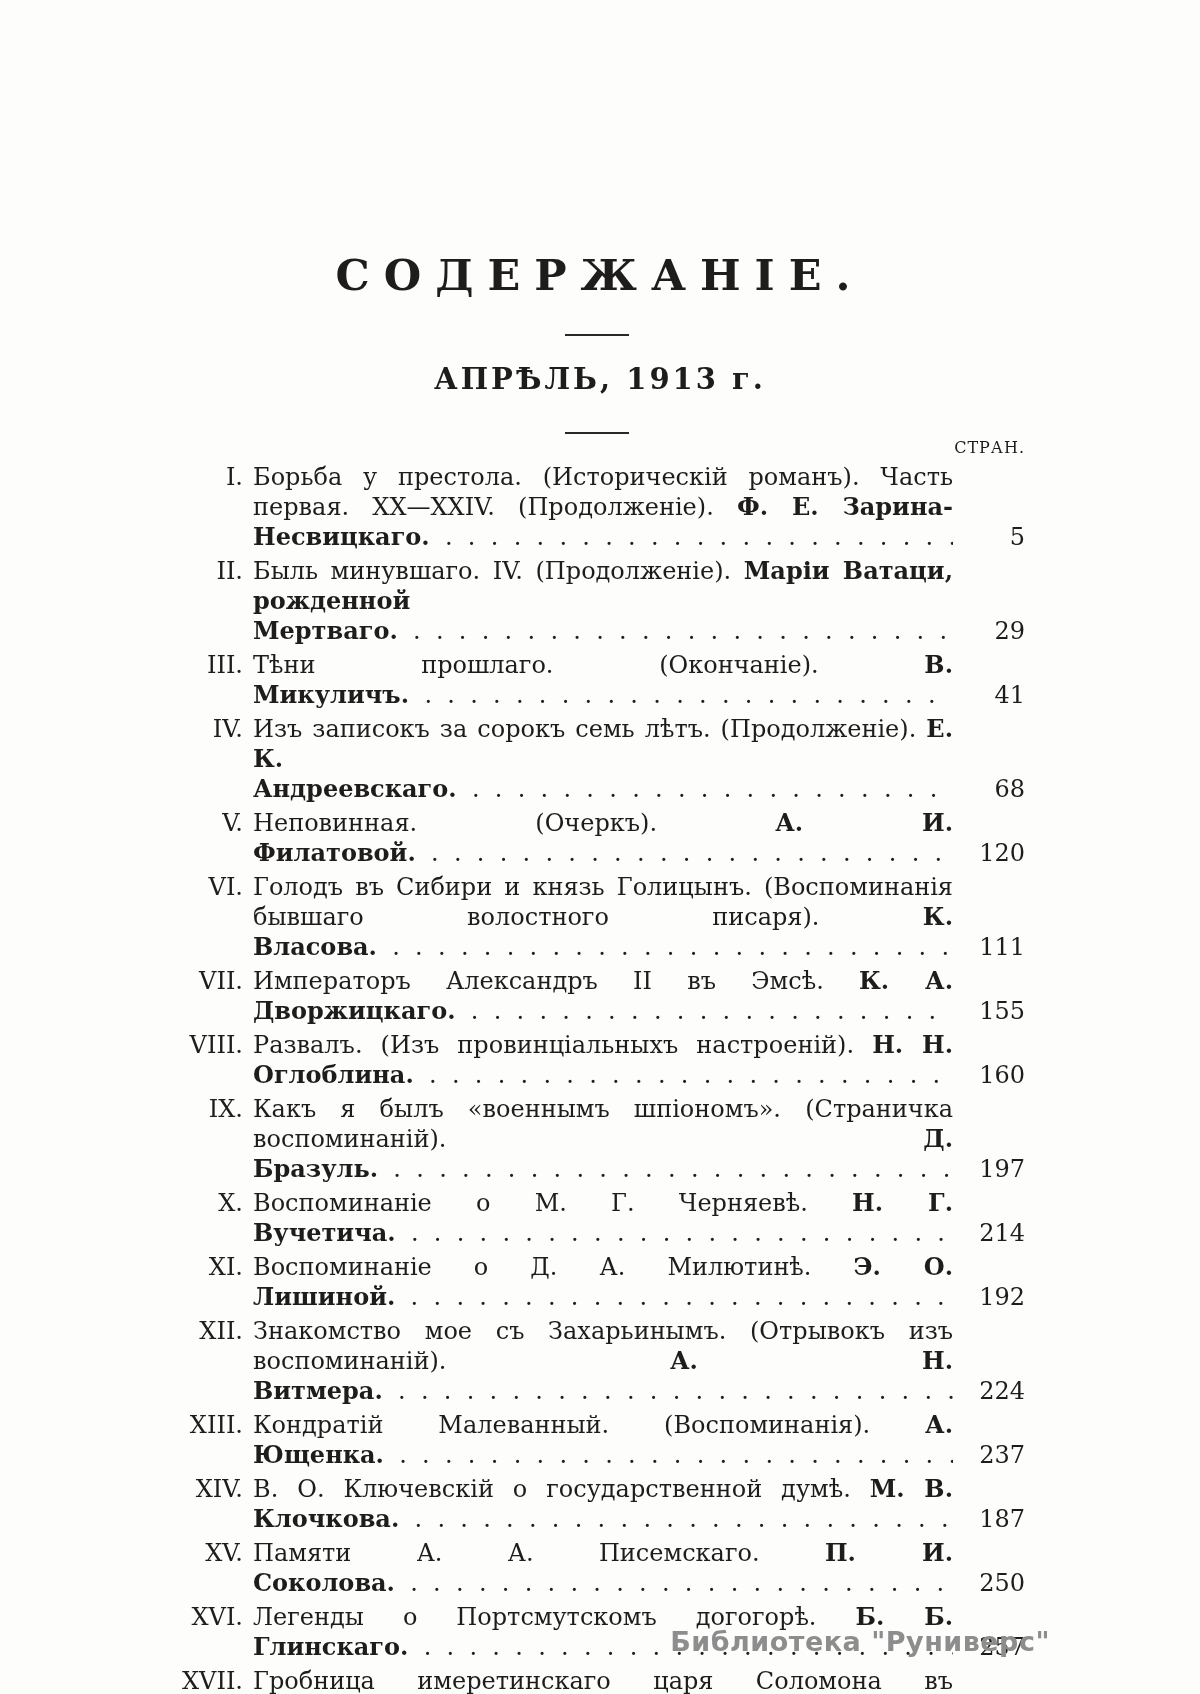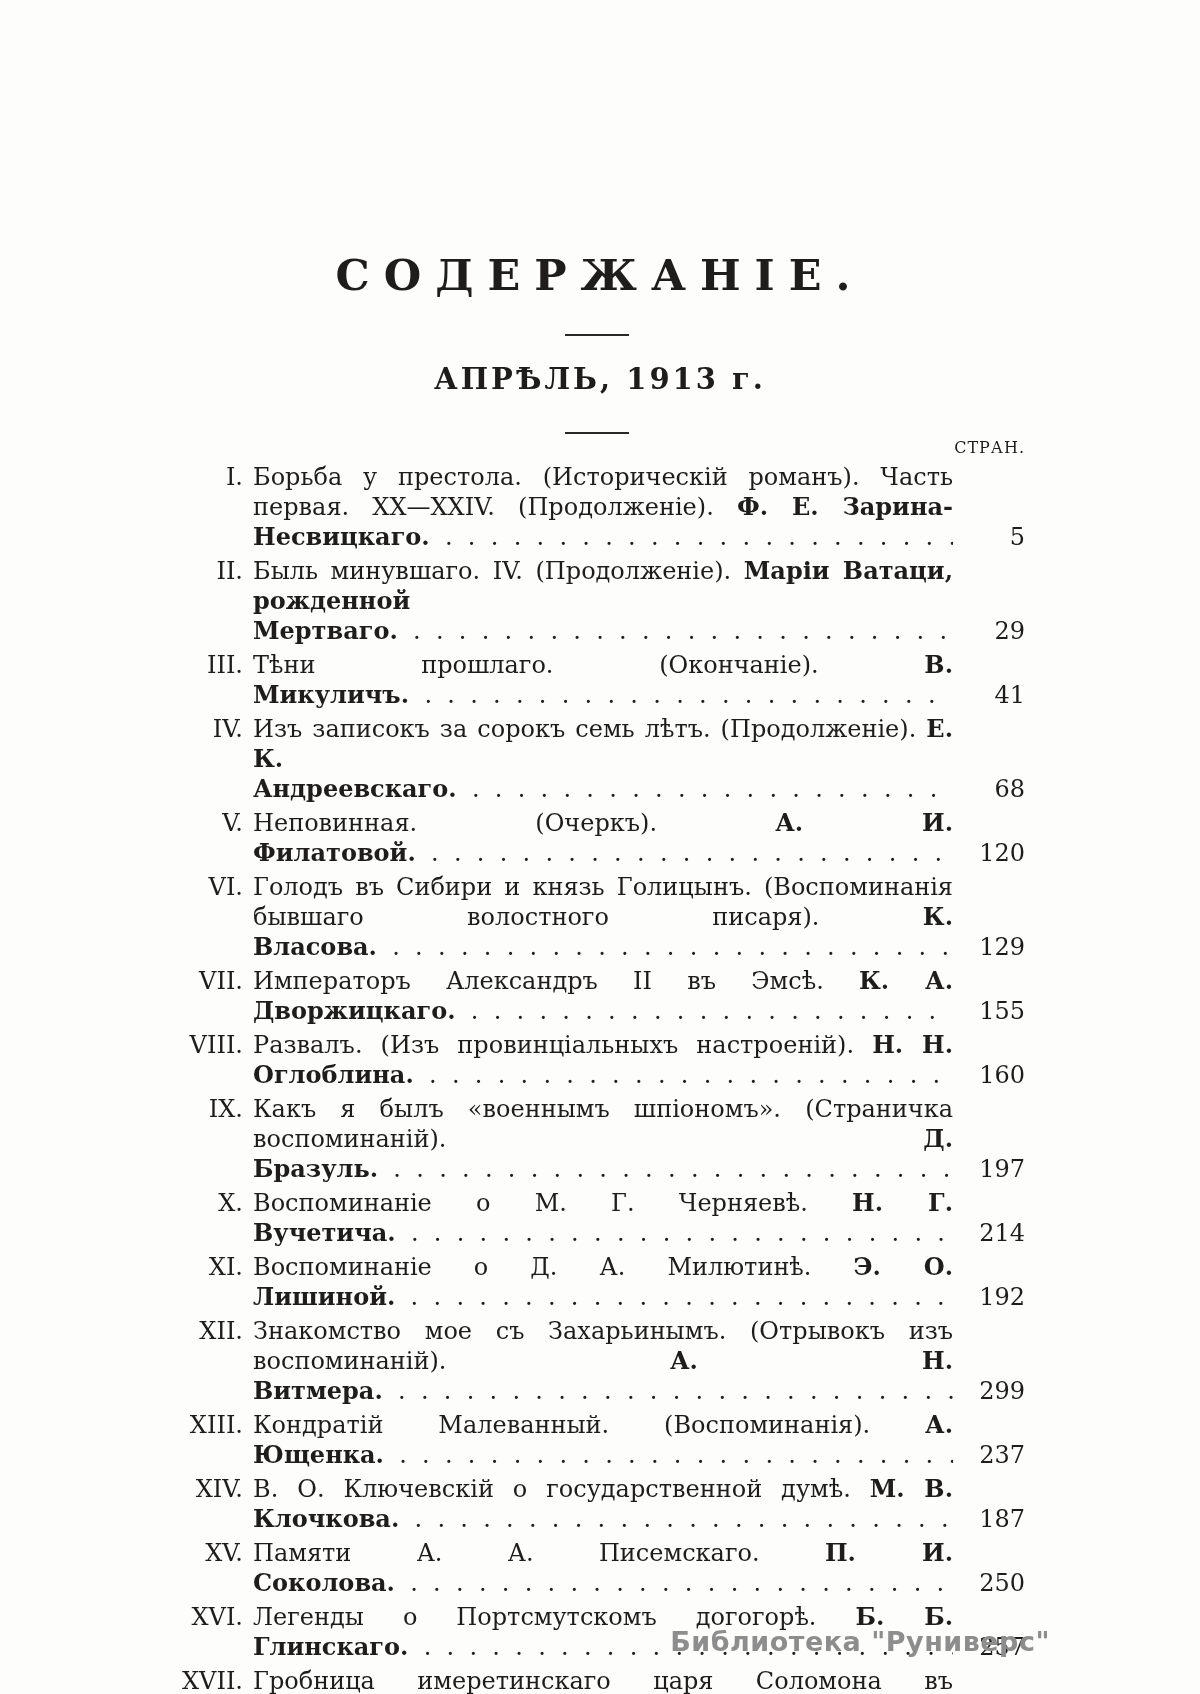--- a/index.html
+++ b/index.html
@@ -96,21 +96,21 @@
       <div class="entry-row">
         <div class="numeral">V.</div>
         <div class="ebody"><span>Неповинная. (Очеркъ). </span><b>А. И. Филатовой.</b><span class="leader">&nbsp;&nbsp;.&nbsp;&nbsp;.&nbsp;&nbsp;.&nbsp;&nbsp;.&nbsp;&nbsp;.&nbsp;&nbsp;.&nbsp;&nbsp;.&nbsp;&nbsp;.&nbsp;&nbsp;.&nbsp;&nbsp;.&nbsp;&nbsp;.&nbsp;&nbsp;.&nbsp;&nbsp;.&nbsp;&nbsp;.&nbsp;&nbsp;.&nbsp;&nbsp;.&nbsp;&nbsp;.&nbsp;&nbsp;.&nbsp;&nbsp;.&nbsp;&nbsp;.&nbsp;&nbsp;.&nbsp;&nbsp;.&nbsp;&nbsp;.&nbsp;&nbsp;.&nbsp;&nbsp;.&nbsp;&nbsp;.&nbsp;&nbsp;.&nbsp;&nbsp;.&nbsp;&nbsp;.&nbsp;&nbsp;.&nbsp;&nbsp;.&nbsp;&nbsp;.&nbsp;&nbsp;.&nbsp;&nbsp;.&nbsp;&nbsp;.&nbsp;&nbsp;.&nbsp;&nbsp;.&nbsp;&nbsp;.&nbsp;&nbsp;.&nbsp;&nbsp;.&nbsp;&nbsp;.&nbsp;&nbsp;.&nbsp;&nbsp;.&nbsp;&nbsp;.&nbsp;&nbsp;.&nbsp;&nbsp;.&nbsp;&nbsp;.&nbsp;&nbsp;.&nbsp;&nbsp;.&nbsp;&nbsp;.&nbsp;&nbsp;.&nbsp;&nbsp;.&nbsp;&nbsp;.&nbsp;&nbsp;.&nbsp;&nbsp;.&nbsp;&nbsp;.&nbsp;&nbsp;.&nbsp;&nbsp;.&nbsp;&nbsp;.&nbsp;&nbsp;.&nbsp;&nbsp;.&nbsp;&nbsp;.&nbsp;&nbsp;.&nbsp;&nbsp;.&nbsp;&nbsp;.&nbsp;&nbsp;.&nbsp;&nbsp;.&nbsp;&nbsp;.&nbsp;&nbsp;.&nbsp;&nbsp;.</span></div>
         <div class="epage">120</div>
       </div>
     </div>
     <div class="entry">
       <div class="entry-row">
         <div class="numeral">VI.</div>
         <div class="ebody"><span>Голодъ въ Сибири и князь Голицынъ. (Воспоминанія бывшаго волостного писаря). </span><b>К. Власова.</b><span class="leader">&nbsp;&nbsp;.&nbsp;&nbsp;.&nbsp;&nbsp;.&nbsp;&nbsp;.&nbsp;&nbsp;.&nbsp;&nbsp;.&nbsp;&nbsp;.&nbsp;&nbsp;.&nbsp;&nbsp;.&nbsp;&nbsp;.&nbsp;&nbsp;.&nbsp;&nbsp;.&nbsp;&nbsp;.&nbsp;&nbsp;.&nbsp;&nbsp;.&nbsp;&nbsp;.&nbsp;&nbsp;.&nbsp;&nbsp;.&nbsp;&nbsp;.&nbsp;&nbsp;.&nbsp;&nbsp;.&nbsp;&nbsp;.&nbsp;&nbsp;.&nbsp;&nbsp;.&nbsp;&nbsp;.&nbsp;&nbsp;.&nbsp;&nbsp;.&nbsp;&nbsp;.&nbsp;&nbsp;.&nbsp;&nbsp;.&nbsp;&nbsp;.&nbsp;&nbsp;.&nbsp;&nbsp;.&nbsp;&nbsp;.&nbsp;&nbsp;.&nbsp;&nbsp;.&nbsp;&nbsp;.&nbsp;&nbsp;.&nbsp;&nbsp;.&nbsp;&nbsp;.&nbsp;&nbsp;.&nbsp;&nbsp;.&nbsp;&nbsp;.&nbsp;&nbsp;.&nbsp;&nbsp;.&nbsp;&nbsp;.&nbsp;&nbsp;.&nbsp;&nbsp;.&nbsp;&nbsp;.&nbsp;&nbsp;.&nbsp;&nbsp;.&nbsp;&nbsp;.&nbsp;&nbsp;.&nbsp;&nbsp;.&nbsp;&nbsp;.&nbsp;&nbsp;.&nbsp;&nbsp;.&nbsp;&nbsp;.&nbsp;&nbsp;.&nbsp;&nbsp;.&nbsp;&nbsp;.&nbsp;&nbsp;.&nbsp;&nbsp;.&nbsp;&nbsp;.&nbsp;&nbsp;.&nbsp;&nbsp;.&nbsp;&nbsp;.&nbsp;&nbsp;.&nbsp;&nbsp;.&nbsp;&nbsp;.</span></div>
-        <div class="epage">129</div>
+        <div class="epage">111</div>
       </div>
     </div>
     <div class="entry">
       <div class="entry-row">
         <div class="numeral">VII.</div>
         <div class="ebody"><span>Императоръ Александръ II въ Эмсѣ. </span><b>К. А. Дворжицкаго.</b><span class="leader">&nbsp;&nbsp;.&nbsp;&nbsp;.&nbsp;&nbsp;.&nbsp;&nbsp;.&nbsp;&nbsp;.&nbsp;&nbsp;.&nbsp;&nbsp;.&nbsp;&nbsp;.&nbsp;&nbsp;.&nbsp;&nbsp;.&nbsp;&nbsp;.&nbsp;&nbsp;.&nbsp;&nbsp;.&nbsp;&nbsp;.&nbsp;&nbsp;.&nbsp;&nbsp;.&nbsp;&nbsp;.&nbsp;&nbsp;.&nbsp;&nbsp;.&nbsp;&nbsp;.&nbsp;&nbsp;.&nbsp;&nbsp;.&nbsp;&nbsp;.&nbsp;&nbsp;.&nbsp;&nbsp;.&nbsp;&nbsp;.&nbsp;&nbsp;.&nbsp;&nbsp;.&nbsp;&nbsp;.&nbsp;&nbsp;.&nbsp;&nbsp;.&nbsp;&nbsp;.&nbsp;&nbsp;.&nbsp;&nbsp;.&nbsp;&nbsp;.&nbsp;&nbsp;.&nbsp;&nbsp;.&nbsp;&nbsp;.&nbsp;&nbsp;.&nbsp;&nbsp;.&nbsp;&nbsp;.&nbsp;&nbsp;.&nbsp;&nbsp;.&nbsp;&nbsp;.&nbsp;&nbsp;.&nbsp;&nbsp;.&nbsp;&nbsp;.&nbsp;&nbsp;.&nbsp;&nbsp;.&nbsp;&nbsp;.&nbsp;&nbsp;.&nbsp;&nbsp;.&nbsp;&nbsp;.&nbsp;&nbsp;.&nbsp;&nbsp;.&nbsp;&nbsp;.&nbsp;&nbsp;.&nbsp;&nbsp;.&nbsp;&nbsp;.&nbsp;&nbsp;.&nbsp;&nbsp;.&nbsp;&nbsp;.&nbsp;&nbsp;.&nbsp;&nbsp;.&nbsp;&nbsp;.&nbsp;&nbsp;.&nbsp;&nbsp;.&nbsp;&nbsp;.&nbsp;&nbsp;.&nbsp;&nbsp;.</span></div>
         <div class="epage">155</div>
       </div>
     </div>
     <div class="entry">
@@ -138,21 +138,21 @@
       <div class="entry-row">
         <div class="numeral">XI.</div>
         <div class="ebody"><span>Воспоминаніе о Д. А. Милютинѣ. </span><b>Э. О. Лишиной.</b><span class="leader">&nbsp;&nbsp;.&nbsp;&nbsp;.&nbsp;&nbsp;.&nbsp;&nbsp;.&nbsp;&nbsp;.&nbsp;&nbsp;.&nbsp;&nbsp;.&nbsp;&nbsp;.&nbsp;&nbsp;.&nbsp;&nbsp;.&nbsp;&nbsp;.&nbsp;&nbsp;.&nbsp;&nbsp;.&nbsp;&nbsp;.&nbsp;&nbsp;.&nbsp;&nbsp;.&nbsp;&nbsp;.&nbsp;&nbsp;.&nbsp;&nbsp;.&nbsp;&nbsp;.&nbsp;&nbsp;.&nbsp;&nbsp;.&nbsp;&nbsp;.&nbsp;&nbsp;.&nbsp;&nbsp;.&nbsp;&nbsp;.&nbsp;&nbsp;.&nbsp;&nbsp;.&nbsp;&nbsp;.&nbsp;&nbsp;.&nbsp;&nbsp;.&nbsp;&nbsp;.&nbsp;&nbsp;.&nbsp;&nbsp;.&nbsp;&nbsp;.&nbsp;&nbsp;.&nbsp;&nbsp;.&nbsp;&nbsp;.&nbsp;&nbsp;.&nbsp;&nbsp;.&nbsp;&nbsp;.&nbsp;&nbsp;.&nbsp;&nbsp;.&nbsp;&nbsp;.&nbsp;&nbsp;.&nbsp;&nbsp;.&nbsp;&nbsp;.&nbsp;&nbsp;.&nbsp;&nbsp;.&nbsp;&nbsp;.&nbsp;&nbsp;.&nbsp;&nbsp;.&nbsp;&nbsp;.&nbsp;&nbsp;.&nbsp;&nbsp;.&nbsp;&nbsp;.&nbsp;&nbsp;.&nbsp;&nbsp;.&nbsp;&nbsp;.&nbsp;&nbsp;.&nbsp;&nbsp;.&nbsp;&nbsp;.&nbsp;&nbsp;.&nbsp;&nbsp;.&nbsp;&nbsp;.&nbsp;&nbsp;.&nbsp;&nbsp;.&nbsp;&nbsp;.&nbsp;&nbsp;.&nbsp;&nbsp;.</span></div>
         <div class="epage">192</div>
       </div>
     </div>
     <div class="entry">
       <div class="entry-row">
         <div class="numeral">XII.</div>
         <div class="ebody"><span>Знакомство мое съ Захарьинымъ. (Отрывокъ изъ воспоминаній). </span><b>А. Н. Витмера.</b><span class="leader">&nbsp;&nbsp;.&nbsp;&nbsp;.&nbsp;&nbsp;.&nbsp;&nbsp;.&nbsp;&nbsp;.&nbsp;&nbsp;.&nbsp;&nbsp;.&nbsp;&nbsp;.&nbsp;&nbsp;.&nbsp;&nbsp;.&nbsp;&nbsp;.&nbsp;&nbsp;.&nbsp;&nbsp;.&nbsp;&nbsp;.&nbsp;&nbsp;.&nbsp;&nbsp;.&nbsp;&nbsp;.&nbsp;&nbsp;.&nbsp;&nbsp;.&nbsp;&nbsp;.&nbsp;&nbsp;.&nbsp;&nbsp;.&nbsp;&nbsp;.&nbsp;&nbsp;.&nbsp;&nbsp;.&nbsp;&nbsp;.&nbsp;&nbsp;.&nbsp;&nbsp;.&nbsp;&nbsp;.&nbsp;&nbsp;.&nbsp;&nbsp;.&nbsp;&nbsp;.&nbsp;&nbsp;.&nbsp;&nbsp;.&nbsp;&nbsp;.&nbsp;&nbsp;.&nbsp;&nbsp;.&nbsp;&nbsp;.&nbsp;&nbsp;.&nbsp;&nbsp;.&nbsp;&nbsp;.&nbsp;&nbsp;.&nbsp;&nbsp;.&nbsp;&nbsp;.&nbsp;&nbsp;.&nbsp;&nbsp;.&nbsp;&nbsp;.&nbsp;&nbsp;.&nbsp;&nbsp;.&nbsp;&nbsp;.&nbsp;&nbsp;.&nbsp;&nbsp;.&nbsp;&nbsp;.&nbsp;&nbsp;.&nbsp;&nbsp;.&nbsp;&nbsp;.&nbsp;&nbsp;.&nbsp;&nbsp;.&nbsp;&nbsp;.&nbsp;&nbsp;.&nbsp;&nbsp;.&nbsp;&nbsp;.&nbsp;&nbsp;.&nbsp;&nbsp;.&nbsp;&nbsp;.&nbsp;&nbsp;.&nbsp;&nbsp;.&nbsp;&nbsp;.&nbsp;&nbsp;.&nbsp;&nbsp;.</span></div>
-        <div class="epage">299</div>
+        <div class="epage">224</div>
       </div>
     </div>
     <div class="entry">
       <div class="entry-row">
         <div class="numeral">XIII.</div>
         <div class="ebody"><span>Кондратій Малеванный. (Воспоминанія). </span><b>А. Ющенка.</b><span class="leader">&nbsp;&nbsp;.&nbsp;&nbsp;.&nbsp;&nbsp;.&nbsp;&nbsp;.&nbsp;&nbsp;.&nbsp;&nbsp;.&nbsp;&nbsp;.&nbsp;&nbsp;.&nbsp;&nbsp;.&nbsp;&nbsp;.&nbsp;&nbsp;.&nbsp;&nbsp;.&nbsp;&nbsp;.&nbsp;&nbsp;.&nbsp;&nbsp;.&nbsp;&nbsp;.&nbsp;&nbsp;.&nbsp;&nbsp;.&nbsp;&nbsp;.&nbsp;&nbsp;.&nbsp;&nbsp;.&nbsp;&nbsp;.&nbsp;&nbsp;.&nbsp;&nbsp;.&nbsp;&nbsp;.&nbsp;&nbsp;.&nbsp;&nbsp;.&nbsp;&nbsp;.&nbsp;&nbsp;.&nbsp;&nbsp;.&nbsp;&nbsp;.&nbsp;&nbsp;.&nbsp;&nbsp;.&nbsp;&nbsp;.&nbsp;&nbsp;.&nbsp;&nbsp;.&nbsp;&nbsp;.&nbsp;&nbsp;.&nbsp;&nbsp;.&nbsp;&nbsp;.&nbsp;&nbsp;.&nbsp;&nbsp;.&nbsp;&nbsp;.&nbsp;&nbsp;.&nbsp;&nbsp;.&nbsp;&nbsp;.&nbsp;&nbsp;.&nbsp;&nbsp;.&nbsp;&nbsp;.&nbsp;&nbsp;.&nbsp;&nbsp;.&nbsp;&nbsp;.&nbsp;&nbsp;.&nbsp;&nbsp;.&nbsp;&nbsp;.&nbsp;&nbsp;.&nbsp;&nbsp;.&nbsp;&nbsp;.&nbsp;&nbsp;.&nbsp;&nbsp;.&nbsp;&nbsp;.&nbsp;&nbsp;.&nbsp;&nbsp;.&nbsp;&nbsp;.&nbsp;&nbsp;.&nbsp;&nbsp;.&nbsp;&nbsp;.&nbsp;&nbsp;.&nbsp;&nbsp;.&nbsp;&nbsp;.</span></div>
         <div class="epage">237</div>
       </div>
     </div>
     <div class="entry">

